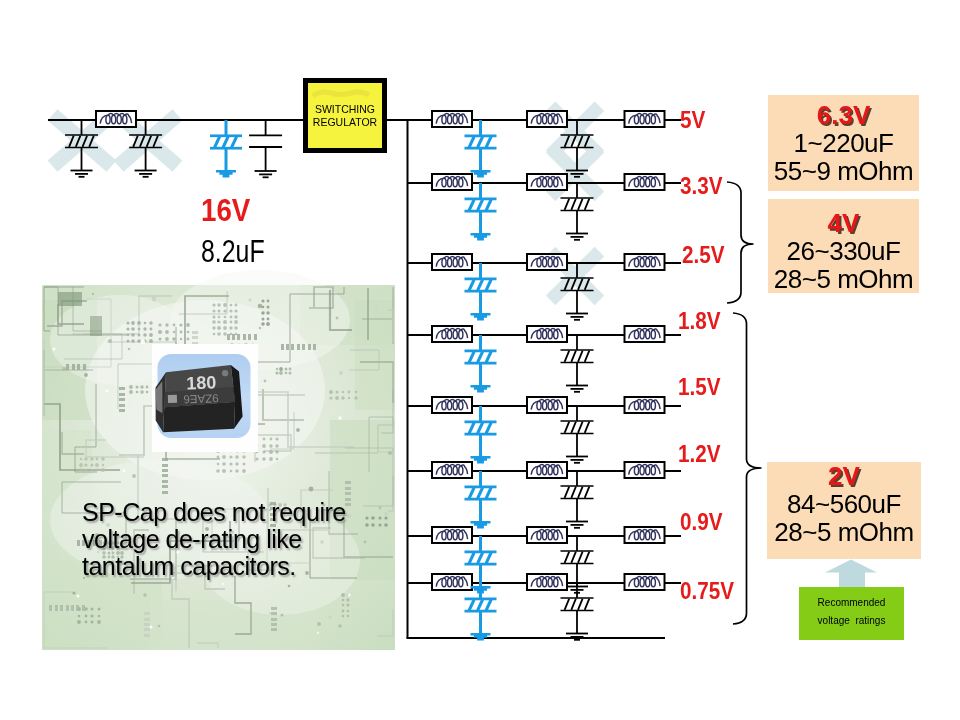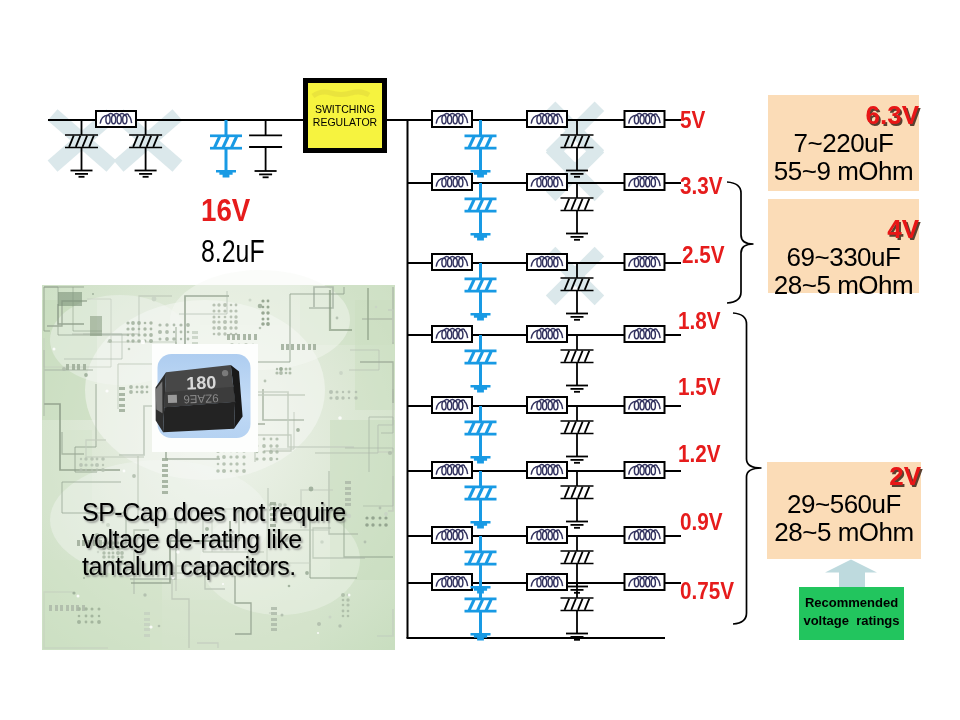--- a/index.html
+++ b/index.html
@@ -1,18 +1,18 @@
 <!DOCTYPE html>
 <html><head><meta charset="utf-8"><style>
 html,body{margin:0;padding:0;}
 body{width:960px;height:720px;background:#fff;font-family:"Liberation Sans",sans-serif;position:relative;overflow:hidden;}
 .abs{position:absolute;}
 .lbl{position:absolute;font-weight:bold;color:#e61c1c;font-size:23px;line-height:23px;transform:scaleX(0.9);transform-origin:left top;white-space:nowrap;}
 .peach{position:absolute;left:768px;width:151px;background:#fbdcb7;text-align:center;font-size:26px;line-height:28px;color:#000;letter-spacing:-0.5px;}
-.peach .hd{font-weight:bold;color:#e81616;text-shadow:1.8px 1.8px 0 #5a4030;letter-spacing:0;text-align:right;}
+.peach .hd{font-weight:bold;color:#e81616;text-shadow:1.8px 1.8px 0 #5a4030;letter-spacing:0;}
 </style></head><body>
 <svg class="abs" style="left:0;top:0" width="960" height="720" viewBox="0 0 960 720">
 <defs>
       <radialGradient id="pcbg" cx="0.5" cy="0.42" r="0.75">
         <stop offset="0" stop-color="#eff4ec"></stop>
         <stop offset="0.45" stop-color="#dfe9d8"></stop>
         <stop offset="1" stop-color="#c9dec0"></stop>
       </radialGradient>
     </defs>
     <rect x="42" y="285" width="353" height="365" fill="url(#pcbg)"></rect>
@@ -993,26 +993,26 @@
 <div class="lbl" style="left:679.8px;top:108.6px;">5V</div>
 <div class="lbl" style="left:680px;top:175.1px;">3.3V</div>
 <div class="lbl" style="left:682px;top:243.5px;">2.5V</div>
 <div class="lbl" style="left:677.5px;top:310.1px;">1.8V</div>
 <div class="lbl" style="left:677.5px;top:375.8px;">1.5V</div>
 <div class="lbl" style="left:677.5px;top:442.7px;">1.2V</div>
 <div class="lbl" style="left:679.6px;top:510.8px;">0.9V</div>
 <div class="lbl" style="left:679.6px;top:580.1px;">0.75V</div>
 <div class="peach" style="top:95px;height:96px;padding-top:6px;box-sizing:border-box;">
     <div class="hd">6.3V</div>
-    <div>7~220uF</div>
+    <div>1~220uF</div>
     <div>55~9 mOhm</div>
   </div>
-<div class="peach" style="top:199px;height:94px;padding-top:16px;box-sizing:border-box;">
+<div class="peach" style="top:199px;height:94px;padding-top:10px;box-sizing:border-box;">
     <div class="hd">4V</div>
-    <div>69~330uF</div>
+    <div>26~330uF</div>
     <div>28~5 mOhm</div>
   </div>
 <div class="peach" style="left:767px;top:462px;width:154px;height:97px;box-sizing:border-box;">
     <div class="hd">2V</div>
-    <div>29~560uF</div>
+    <div>84~560uF</div>
     <div>28~5 mOhm</div>
   </div>
-<div class="abs" style="left:799px;top:587px;width:105px;height:53px;background:#22c55e;text-align:center;font-size:13px;line-height:18px;color:#000;padding-top:7px;box-sizing:border-box;font-weight:bold;">Recommended<br>voltage&nbsp;&nbsp;ratings</div>
+<div class="abs" style="left:799px;top:587px;width:105px;height:53px;background:#84cc16;text-align:center;font-size:10px;line-height:18px;color:#000;padding-top:7px;box-sizing:border-box;">Recommended<br>voltage&nbsp;&nbsp;ratings</div>
 <div class="abs" style="left:82px;top:499px;font-size:25px;letter-spacing:-0.5px;color:#000;line-height:27px;text-shadow:1.6px 1.6px 1.8px rgba(110,110,110,0.6);">SP-Cap does not require<br>voltage de-rating like<br>tantalum capacitors.</div>
 </body></html>

